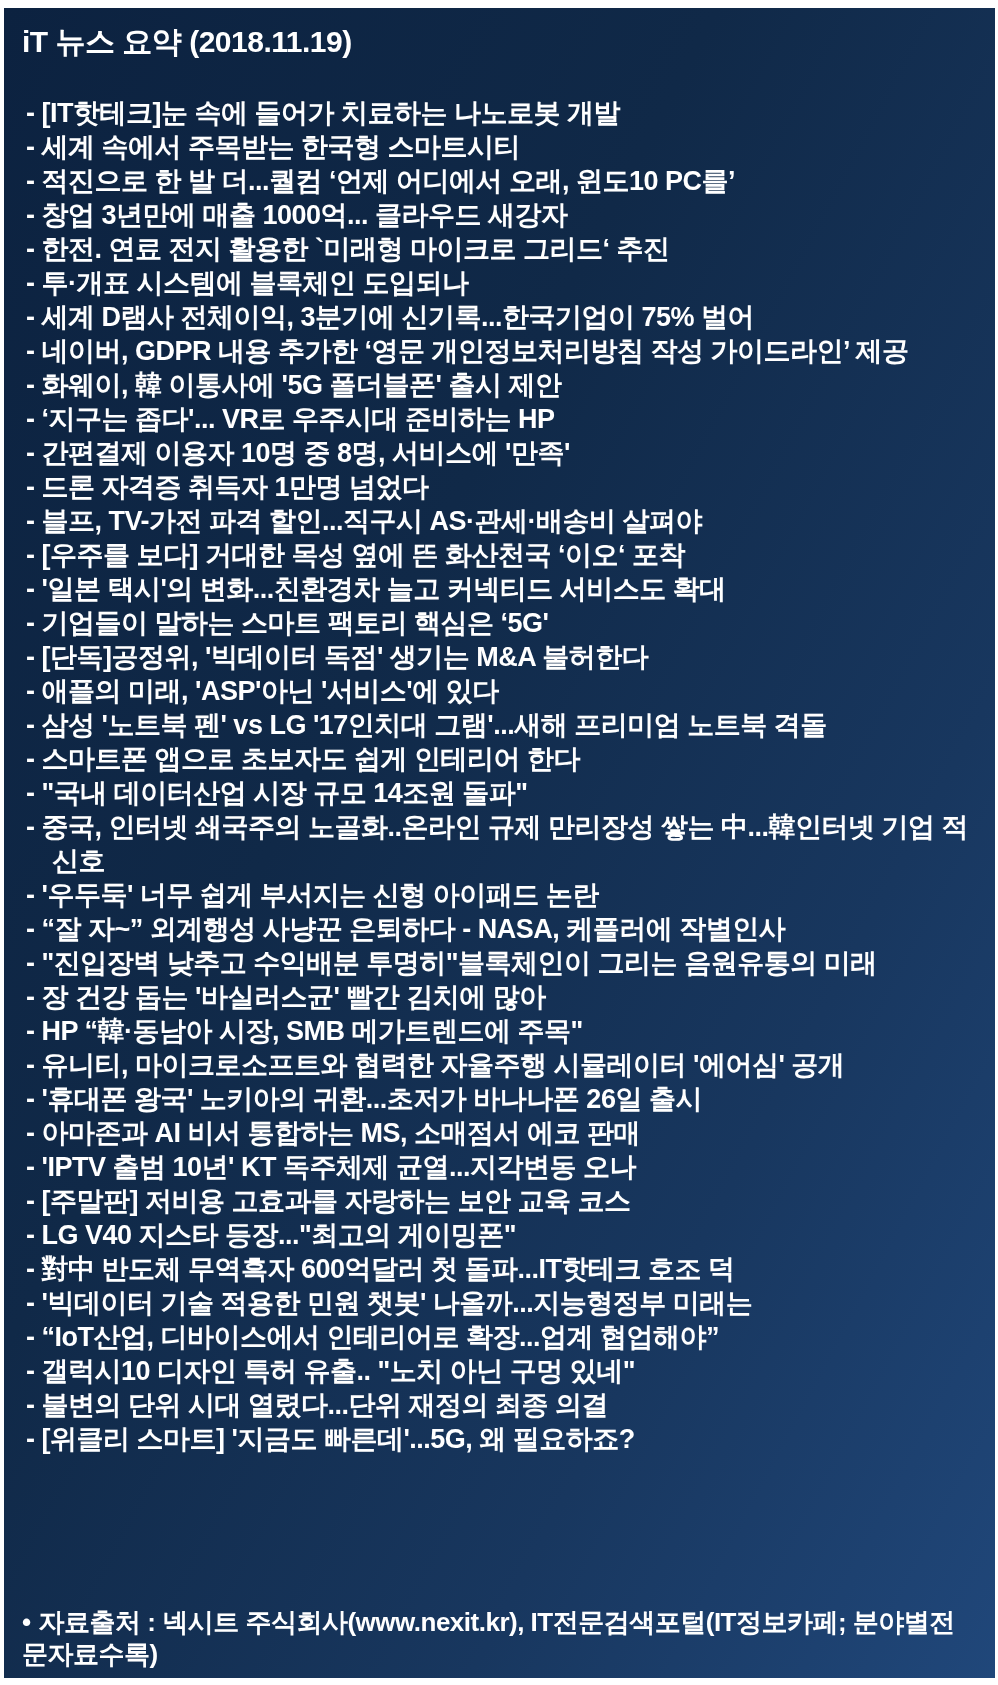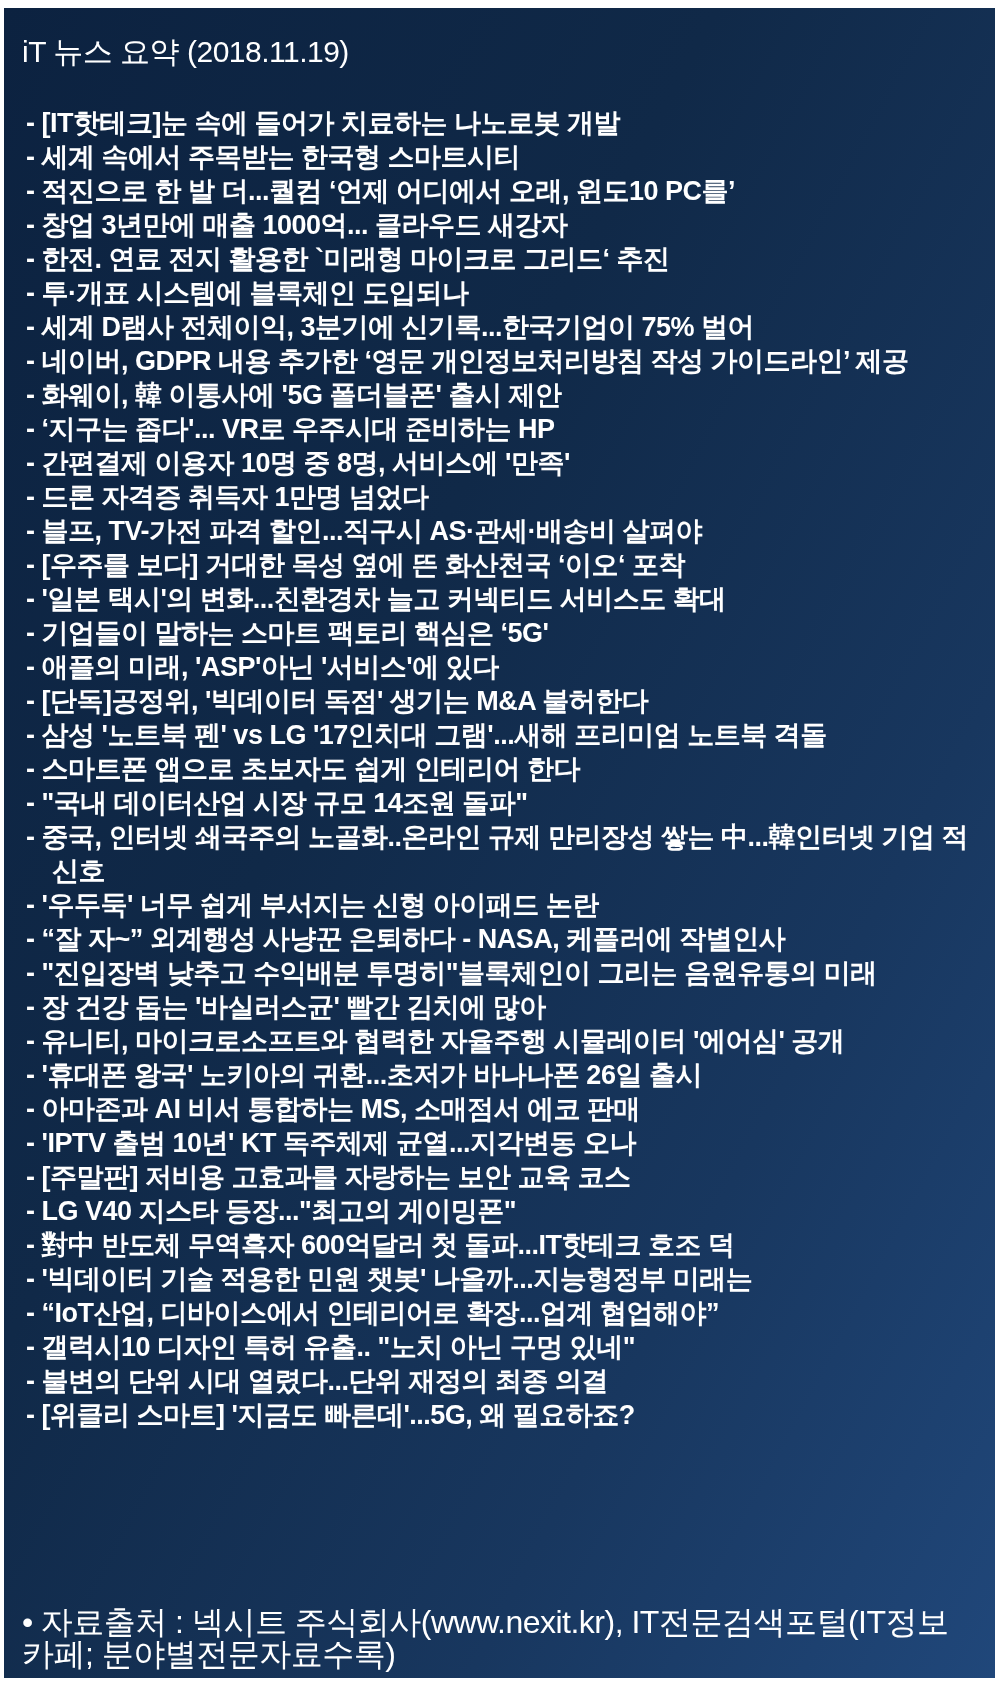--- a/index.html
+++ b/index.html
@@ -19,45 +19,45 @@
     width: 991px;
     height: 1670px;
     background: linear-gradient(118deg, #0c2240 0%, #102948 38%, #18375f 72%, #20477a 100%);
     color: #ffffff;
     display: flex;
     flex-direction: column;
     padding: 10px 20px 6px 18px;
   }
   .title {
     font-size: 30px;
-    font-weight: normal;
+    font-weight: bold;
     line-height: 36px;
     letter-spacing: -0.5px;
-    margin: 16px 0 36px 0;
+    margin: 6px 0 36px 0;
   }
   .news-list {
     margin: 0;
     padding: 0;
   }
   .item {
     font-size: 27px;
     font-weight: bold;
     line-height: 34px;
     letter-spacing: -0.5px;
     padding-left: 30px;
     text-indent: -26px;
     white-space: normal;
   }
   .dash {
     display: inline;
   }
   .footer {
     margin-top: auto;
-    font-size: 32px;
-    font-weight: normal;
+    font-size: 26px;
+    font-weight: bold;
     line-height: 32px;
     letter-spacing: -0.5px;
     padding-bottom: 2px;
   }
   .footer .bullet {
     margin-right: 8px;
   }
 </style>
 </head>
 <body>
@@ -76,30 +76,31 @@
       <div class="item"><span class="dash">-</span> <span>세계 D램사 전체이익, 3분기에 신기록...한국기업이 75% 벌어</span></div>
       <div class="item"><span class="dash">-</span> <span>네이버, GDPR 내용 추가한 ‘영문 개인정보처리방침 작성 가이드라인’ 제공</span></div>
       <div class="item"><span class="dash">-</span> <span>화웨이, 韓 이통사에 '5G 폴더블폰' 출시 제안</span></div>
       <div class="item"><span class="dash">-</span> <span>‘지구는 좁다'... VR로 우주시대 준비하는 HP</span></div>
       <div class="item"><span class="dash">-</span> <span>간편결제 이용자 10명 중 8명, 서비스에 '만족'</span></div>
       <div class="item"><span class="dash">-</span> <span>드론 자격증 취득자 1만명 넘었다</span></div>
       <div class="item"><span class="dash">-</span> <span>블프, TV-가전 파격 할인...직구시 AS·관세·배송비 살펴야</span></div>
       <div class="item"><span class="dash">-</span> <span>[우주를 보다] 거대한 목성 옆에 뜬 화산천국 ‘이오‘ 포착</span></div>
       <div class="item"><span class="dash">-</span> <span>'일본 택시'의 변화...친환경차 늘고 커넥티드 서비스도 확대</span></div>
       <div class="item"><span class="dash">-</span> <span>기업들이 말하는 스마트 팩토리 핵심은 ‘5G'</span></div>
+      <div class="item"><span class="dash">-</span> <span>[단독]공정위, '빅데이터 독점' 생기는 M&amp;A 불허한다</span></div>
       <div class="item"><span class="dash">-</span> <span>애플의 미래, 'ASP'아닌 '서비스'에 있다</span></div>
-      <div class="item"><span class="dash">-</span> <span>[단독]공정위, '빅데이터 독점' 생기는 M&amp;A 불허한다</span></div>
       <div class="item"><span class="dash">-</span> <span>삼성 '노트북 펜' vs LG '17인치대 그램'...새해 프리미엄 노트북 격돌</span></div>
       <div class="item"><span class="dash">-</span> <span>스마트폰 앱으로 초보자도 쉽게 인테리어 한다</span></div>
       <div class="item"><span class="dash">-</span> <span>"국내 데이터산업 시장 규모 14조원 돌파"</span></div>
       <div class="item"><span class="dash">-</span> <span>중국, 인터넷 쇄국주의 노골화..온라인 규제 만리장성 쌓는 中...韓인터넷 기업 적신호</span></div>
       <div class="item"><span class="dash">-</span> <span>'우두둑' 너무 쉽게 부서지는 신형 아이패드 논란</span></div>
       <div class="item"><span class="dash">-</span> <span>“잘 자~” 외계행성 사냥꾼 은퇴하다 - NASA, 케플러에 작별인사</span></div>
       <div class="item"><span class="dash">-</span> <span>"진입장벽 낮추고 수익배분 투명히"블록체인이 그리는 음원유통의 미래</span></div>
       <div class="item"><span class="dash">-</span> <span>장 건강 돕는 '바실러스균' 빨간 김치에 많아</span></div>
+      <div class="item"><span class="dash">-</span> <span>HP “韓·동남아 시장, SMB 메가트렌드에 주목"</span></div>
       <div class="item"><span class="dash">-</span> <span>유니티, 마이크로소프트와 협력한 자율주행 시뮬레이터 '에어심' 공개</span></div>
       <div class="item"><span class="dash">-</span> <span>'휴대폰 왕국' 노키아의 귀환...초저가 바나나폰 26일 출시</span></div>
       <div class="item"><span class="dash">-</span> <span>아마존과 AI 비서 통합하는 MS, 소매점서 에코 판매</span></div>
       <div class="item"><span class="dash">-</span> <span>'IPTV 출범 10년' KT 독주체제 균열...지각변동 오나</span></div>
       <div class="item"><span class="dash">-</span> <span>[주말판] 저비용 고효과를 자랑하는 보안 교육 코스</span></div>
       <div class="item"><span class="dash">-</span> <span>LG V40 지스타 등장..."최고의 게이밍폰"</span></div>
       <div class="item"><span class="dash">-</span> <span>對中 반도체 무역흑자 600억달러 첫 돌파...IT핫테크 호조 덕</span></div>
       <div class="item"><span class="dash">-</span> <span>'빅데이터 기술 적용한 민원 챗봇' 나올까...지능형정부 미래는</span></div>
       <div class="item"><span class="dash">-</span> <span>“IoT산업, 디바이스에서 인테리어로 확장...업계 협업해야”</span></div>
       <div class="item"><span class="dash">-</span> <span>갤럭시10 디자인 특허 유출.. "노치 아닌 구멍 있네"</span></div>

